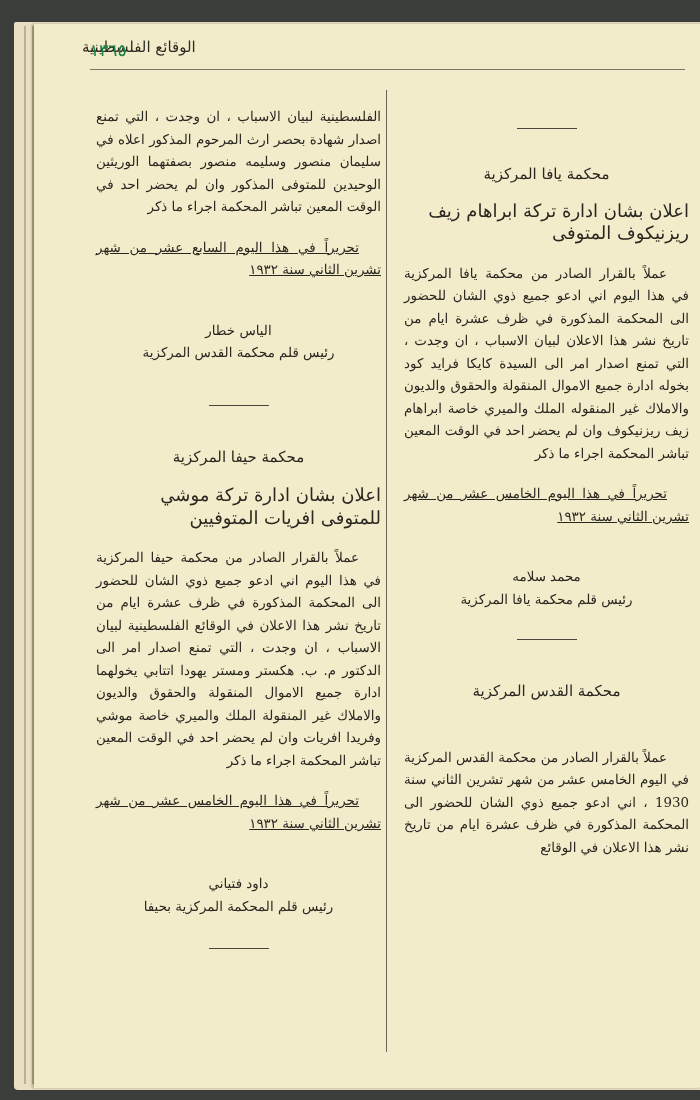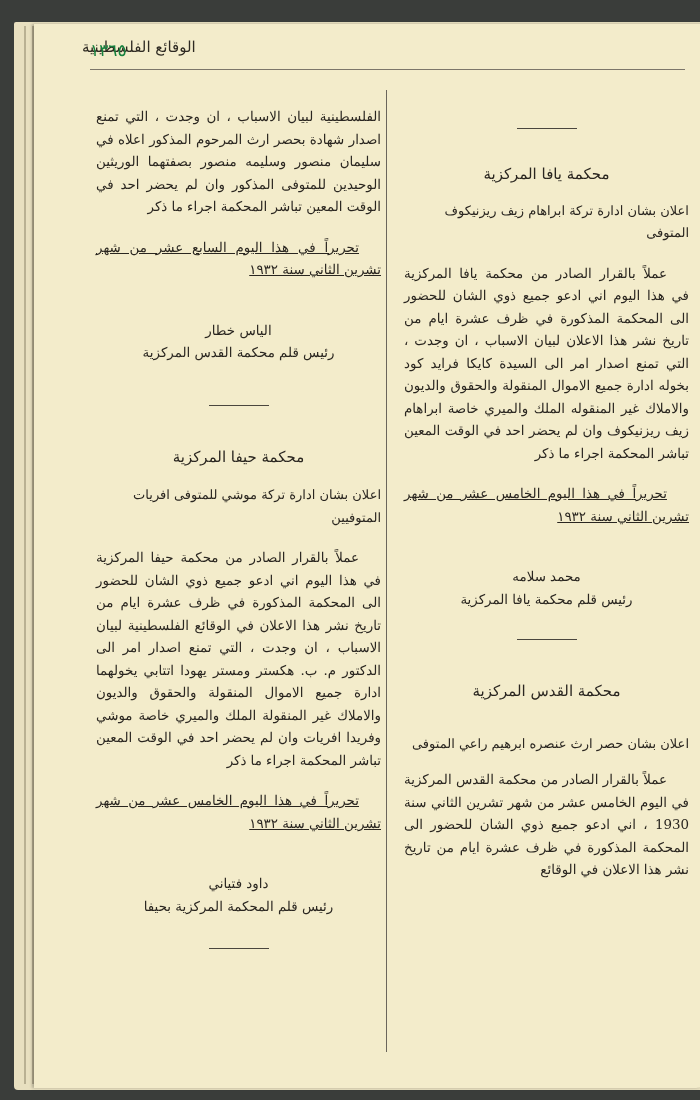--- a/index.html
+++ b/index.html
@@ -38,21 +38,21 @@
     position:absolute; left:352px; top:66px; width:1px; height:962px; background:#6a655b;
   }
   .col {
     position:absolute; top:66px; width:285px; direction:rtl; text-align:justify;
     color:#2a2620; font-size:13.4px; line-height:22.5px;margin-top:16px;
   }
   .col.right { left:370px; }
   .col.left { left:62px; }
   .col p { margin:0; }
   .court-title { text-align:center; font-size:15px; margin:0; }
-  .notice-title { text-align:right; font-size:13px; margin:0; }
+  .notice-title { text-align:right; font-size:18px; margin:0; }
   .dated { margin:0;text-decoration:underline; }
   .sig-name { text-align:center; margin:0; }
   .sig-role { text-align:center; margin:0; }
   .sep { width:60px; height:1px; background:#4a463e; margin:0 auto; }
   .indent { text-indent:22px; }
 </style>
 </head>
 <body>
 
 <div class="page-stack">
@@ -82,21 +82,20 @@
     <div style="height:18px"></div>
     <p class="dated indent">تحريراً في هذا اليوم الخامس عشر من شهر تشرين الثاني سنة ١٩٣٢</p>
     <div style="height:38px"></div>
     <p class="sig-name">محمد سلامه</p>
     <p class="sig-role">رئيس قلم محكمة يافا المركزية</p>
     <div style="height:28px"></div>
     <div class="sep"></div>
     <div style="height:40px"></div>
     <p class="court-title">محكمة القدس المركزية</p>
     <div style="height:30px"></div>
-    <p class="notice-title">اعلان بشان حصر ارث عنصره ابرهيم راعي المتوفى</p>
     <div style="height:14px"></div>
     <p class="indent">عملاً بالقرار الصادر من محكمة القدس المركزية في اليوم الخامس عشر من شهر تشرين الثاني سنة 1930 ، اني ادعو جميع ذوي الشان للحضور الى المحكمة المذكورة في ظرف عشرة ايام من تاريخ نشر هذا الاعلان في الوقائع</p>
   </div>
 
   <div class="col left">
     <p>الفلسطينية لبيان الاسباب ، ان وجدت ، التي تمنع اصدار شهادة بحصر ارث المرحوم المذكور اعلاه في سليمان منصور وسليمه منصور بصفتهما الوريثين الوحيدين للمتوفى المذكور وان لم يحضر احد في الوقت المعين تباشر المحكمة اجراء ما ذكر</p>
     <div style="height:18px"></div>
     <p class="dated indent">تحريراً في هذا اليوم السابع عشر من شهر تشرين الثاني سنة ١٩٣٢</p>
     <div style="height:38px"></div>
     <p class="sig-name">الياس خطار</p>

